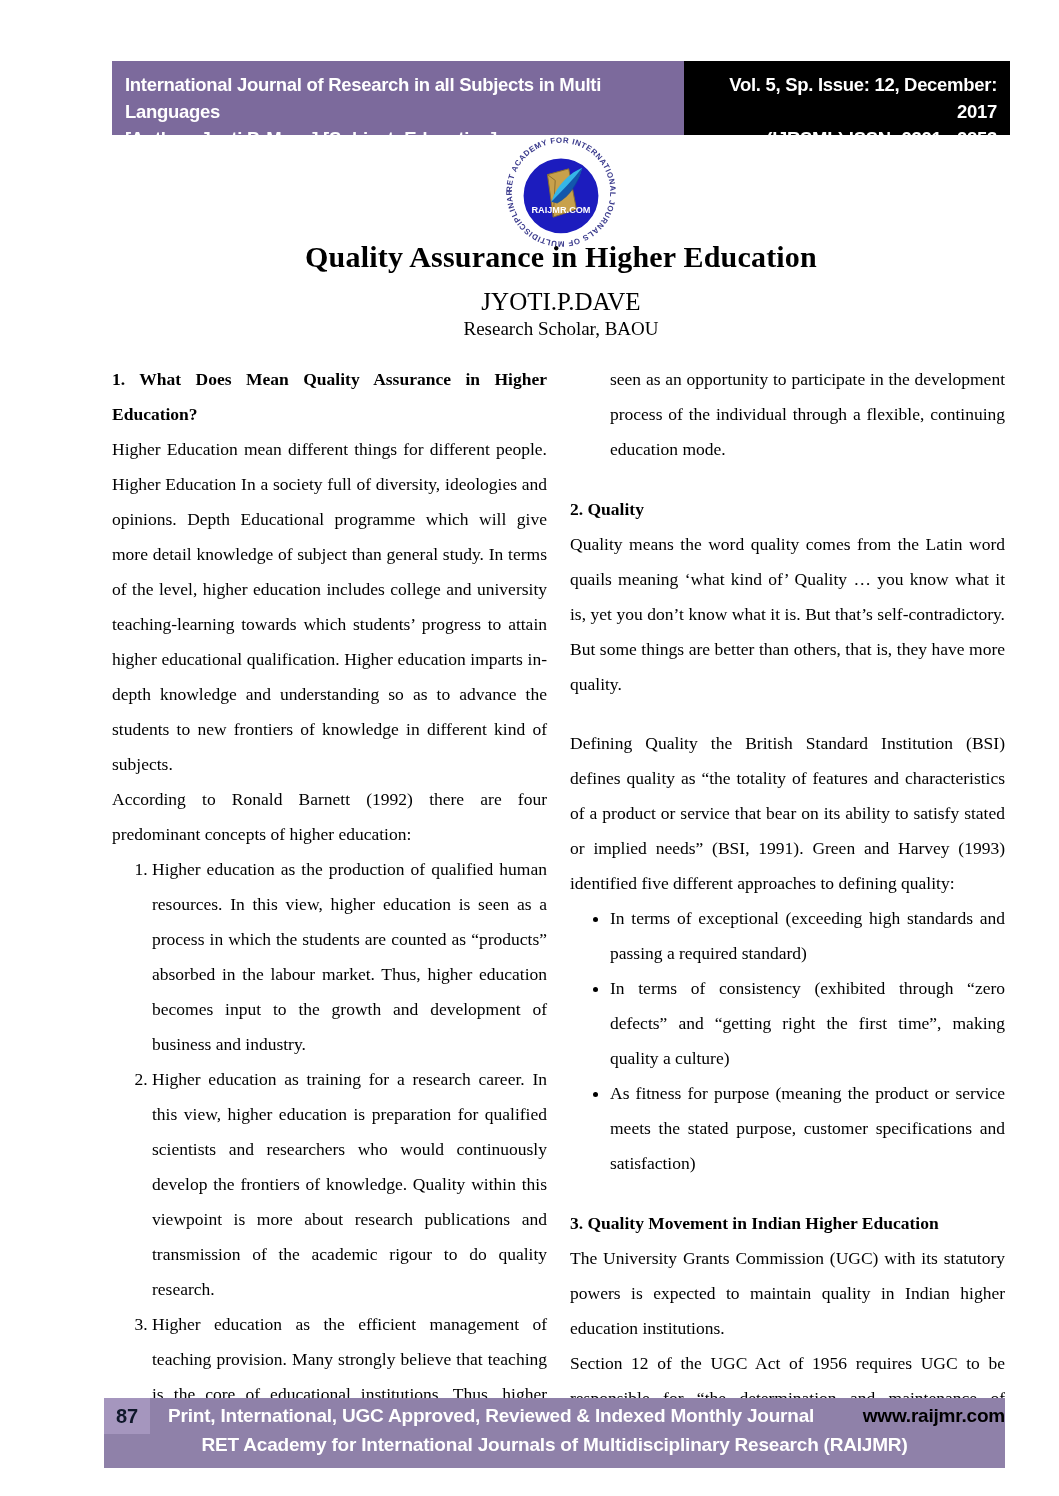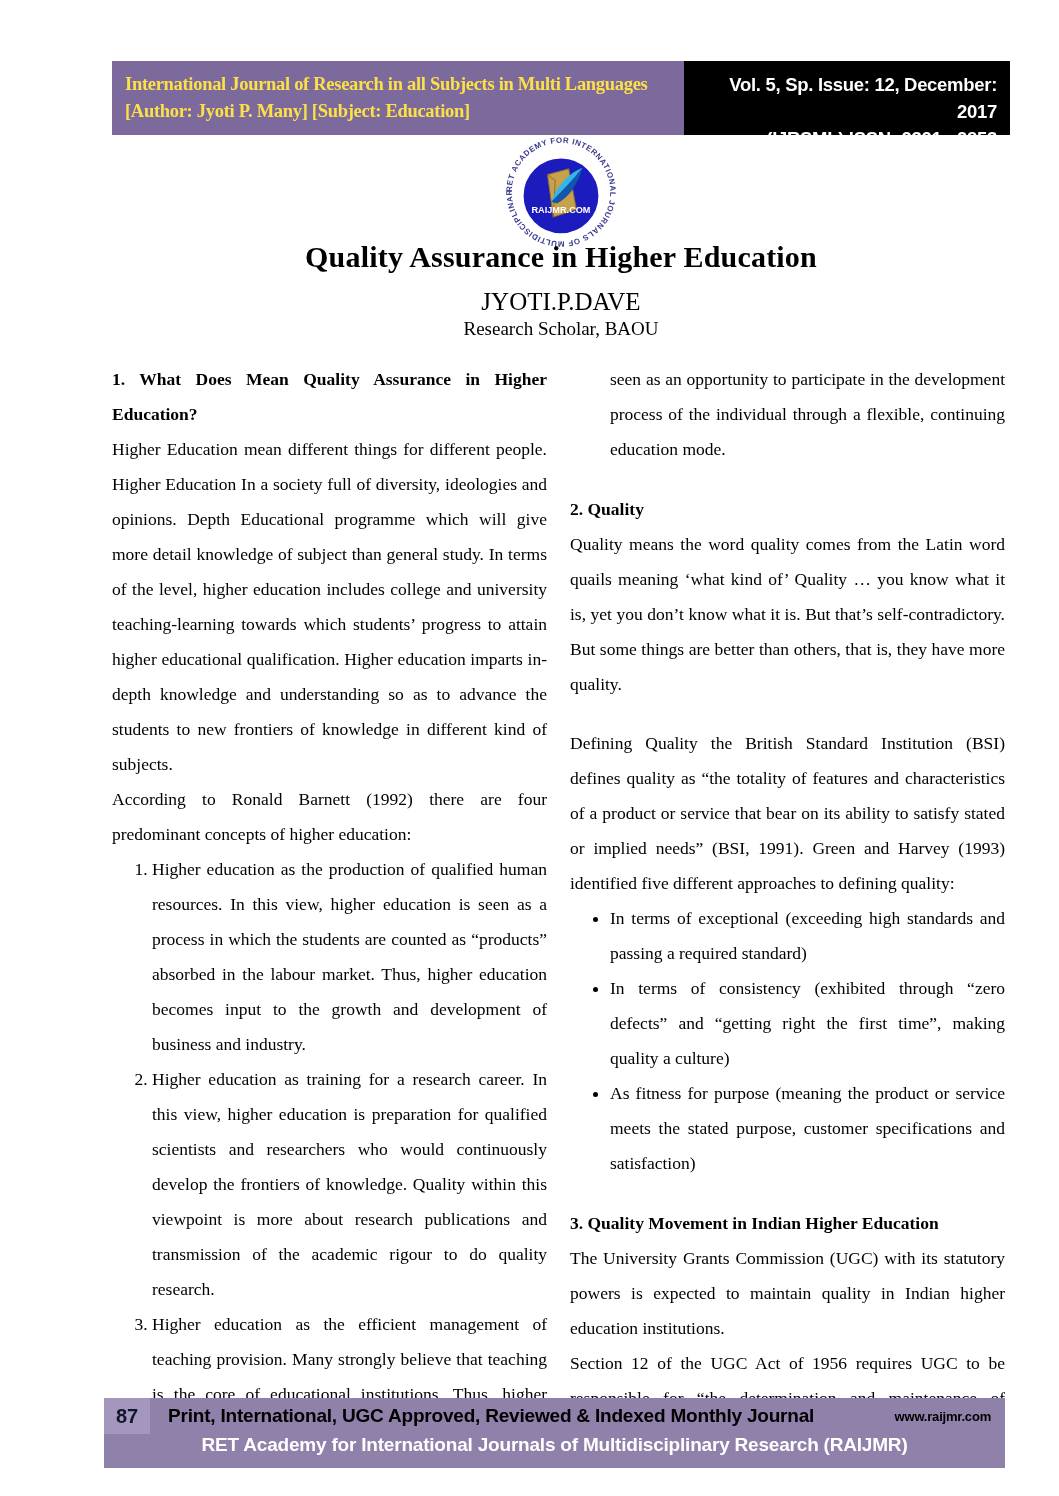--- a/index.html
+++ b/index.html
@@ -14,23 +14,23 @@
   }
 
   
   .header {
     position:absolute; top:61px; left:112px; width:898px; height:74px;
     display:flex;
     font-family:"Liberation Sans", sans-serif;
     font-weight:bold;
   }
   .header-left {
-    width:572px; background:#7C6A9C; color:#fde047;
+    width:572px; background:#7C6A9C; color:#ffffff;
     padding:10px 6px 10px 13px;
-    font-size:18.5px; line-height:27px; letter-spacing:-0.3px;font-family:Liberation Serif, serif;
+    font-size:18.5px; line-height:27px; letter-spacing:-0.3px;
   }
   .header-right {
     flex:1; background:#000000; color:#ffffff;
     padding:10px 13px 10px 6px;
     text-align:right;
     font-size:18.5px; line-height:27px; letter-spacing:-0.3px;
   }
 
   
   .logo-wrap {
@@ -66,22 +66,22 @@
     background:#8F81A9;
     font-family:"Liberation Sans", sans-serif;
     font-weight:bold; letter-spacing:-0.2px;
   }
   .footer-line1 { display:flex; align-items:center; height:36px; }
   .page-num {
     display:flex; align-items:center; justify-content:center;
     min-width:46px; height:36px; background:#A596BE; color:#0f172a;
     font-size:20px;
   }
-  .footer-text1 { color:#000000; font-size:19px; margin-left:18px; flex:1; }
-  .footer-site { color:#000000; font-size:13px; margin-right:14px; }
+  .footer-text1 { color:#ffffff; font-size:19px; margin-left:18px; flex:1; }
+  .footer-site { color:#000000; font-size:19px; }
   .footer-line2 { text-align:center; color:#ffffff; font-size:19px; margin-top:0px; }
 </style>
 </head>
 <body>
 
 <div class="page">
 
   <div class="header">
     <div class="header-left">
       <div>International Journal of Research in all Subjects in Multi Languages</div>

